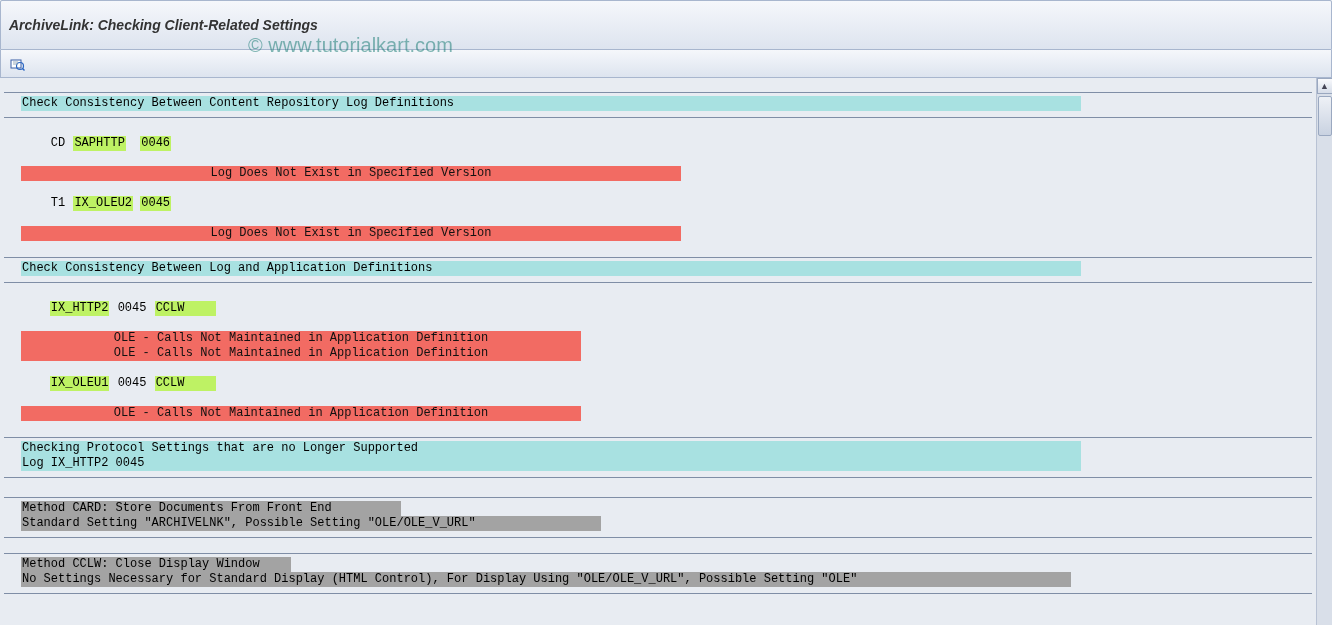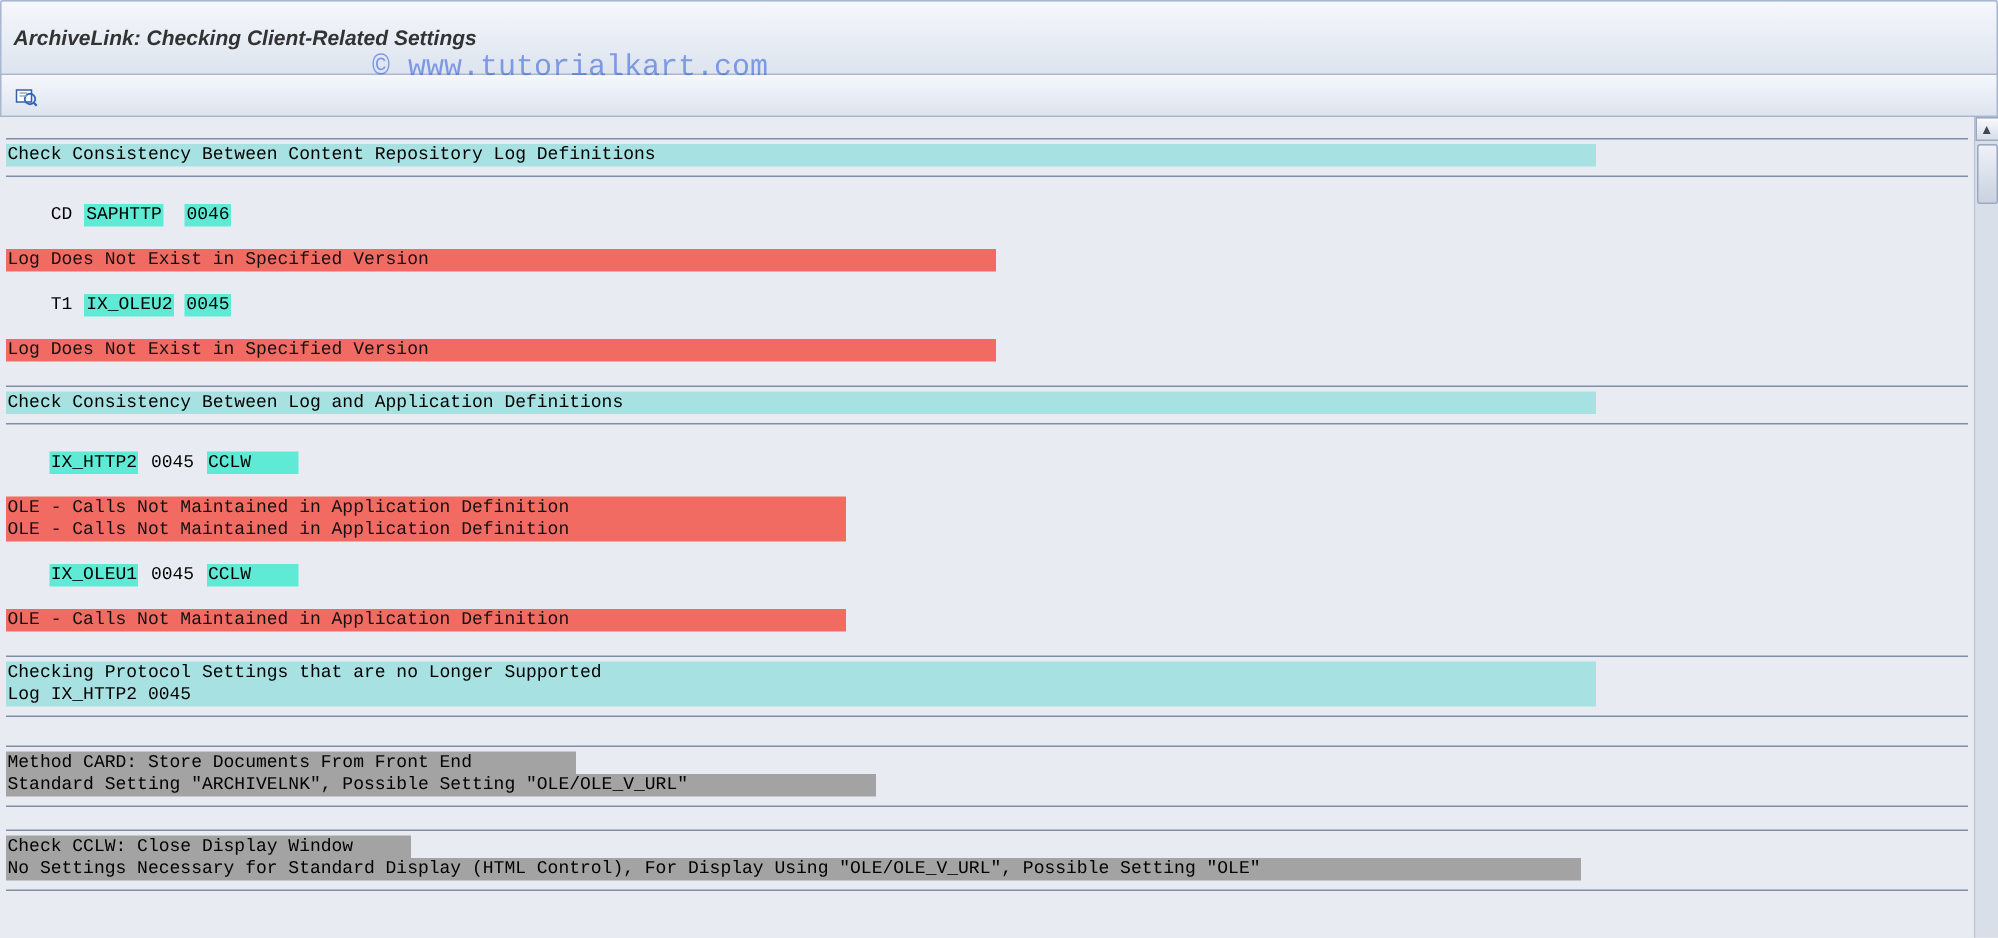--- a/index.html
+++ b/index.html
@@ -69,35 +69,36 @@
     border: none;
     border-top: 1px solid #7f8ea6;
     margin: 6px 0 3px 0;
   }
   .row {
     font-family: "Courier New", monospace;
     font-size: 12px;
     line-height: 15px;
     white-space: pre;
     padding: 0;
+    margin-left: 17px;
   }
   .seg { display:inline-block; padding: 0 1px; }
   .header-cyan { background: #a8e1e1; font-family:"Courier New",monospace; font-size:12px; line-height:15px; padding:0 1px; display:inline-block; }
-  .error-red    { background: #f26b63; color:#111; }
-  .token-blue   { background: #5eead4; }
+  .error-red    { background: #f26b63; color:#111;text-align:center; }
+  .token-blue   { background: #bef264; }
   .plain        { background: transparent; font-family: Liberation Mono, monospace; }
   .warn-orange  { background: #a3a3a3; }
   .watermark {
     position: absolute;
     left: 248px; top: 34px;
-    color: #1d4ed8;
+    color: #0f766e;
     font-size: 20px;
     opacity: 0.5;
     pointer-events: none;
-    font-family: Liberation Mono, monospace;
+    font-family: Liberation Sans, sans-serif;
   }
 </style>
 </head>
 <body>
 
 <div class="titlebar">ArchiveLink: Checking Client-Related Settings</div>
 
 <div class="toolbar">
   <div class="toolbar-icon">
     <svg width="16" height="16" viewBox="0 0 16 16">
@@ -150,21 +151,21 @@
   <hr class="sep">
 
   <div style="height:10px"></div>
   <hr class="sep">
   <div class="row"><span class="seg warn-orange" style="min-width:380px">Method CARD: Store Documents From Front End</span></div>
   <div class="row"><span class="seg warn-orange" style="min-width:580px">Standard Setting "ARCHIVELNK", Possible Setting "OLE/OLE_V_URL"</span></div>
   <hr class="sep">
 
   <div style="height:6px"></div>
   <hr class="sep">
-  <div class="row"><span class="seg warn-orange" style="min-width:270px">Check CCLW: Close Display Window</span></div>
+  <div class="row"><span class="seg warn-orange" style="min-width:270px">Method CCLW: Close Display Window</span></div>
   <div class="row"><span class="seg warn-orange" style="min-width:1050px">No Settings Necessary for Standard Display (HTML Control), For Display Using "OLE/OLE_V_URL", Possible Setting "OLE"</span></div>
   <hr class="sep">
 
   <div style="height:6px"></div>
 
 </div>
 
 <div class="scrollbar-mock">
   <div class="scroll-btn">▲</div>
   <div class="scroll-track">

